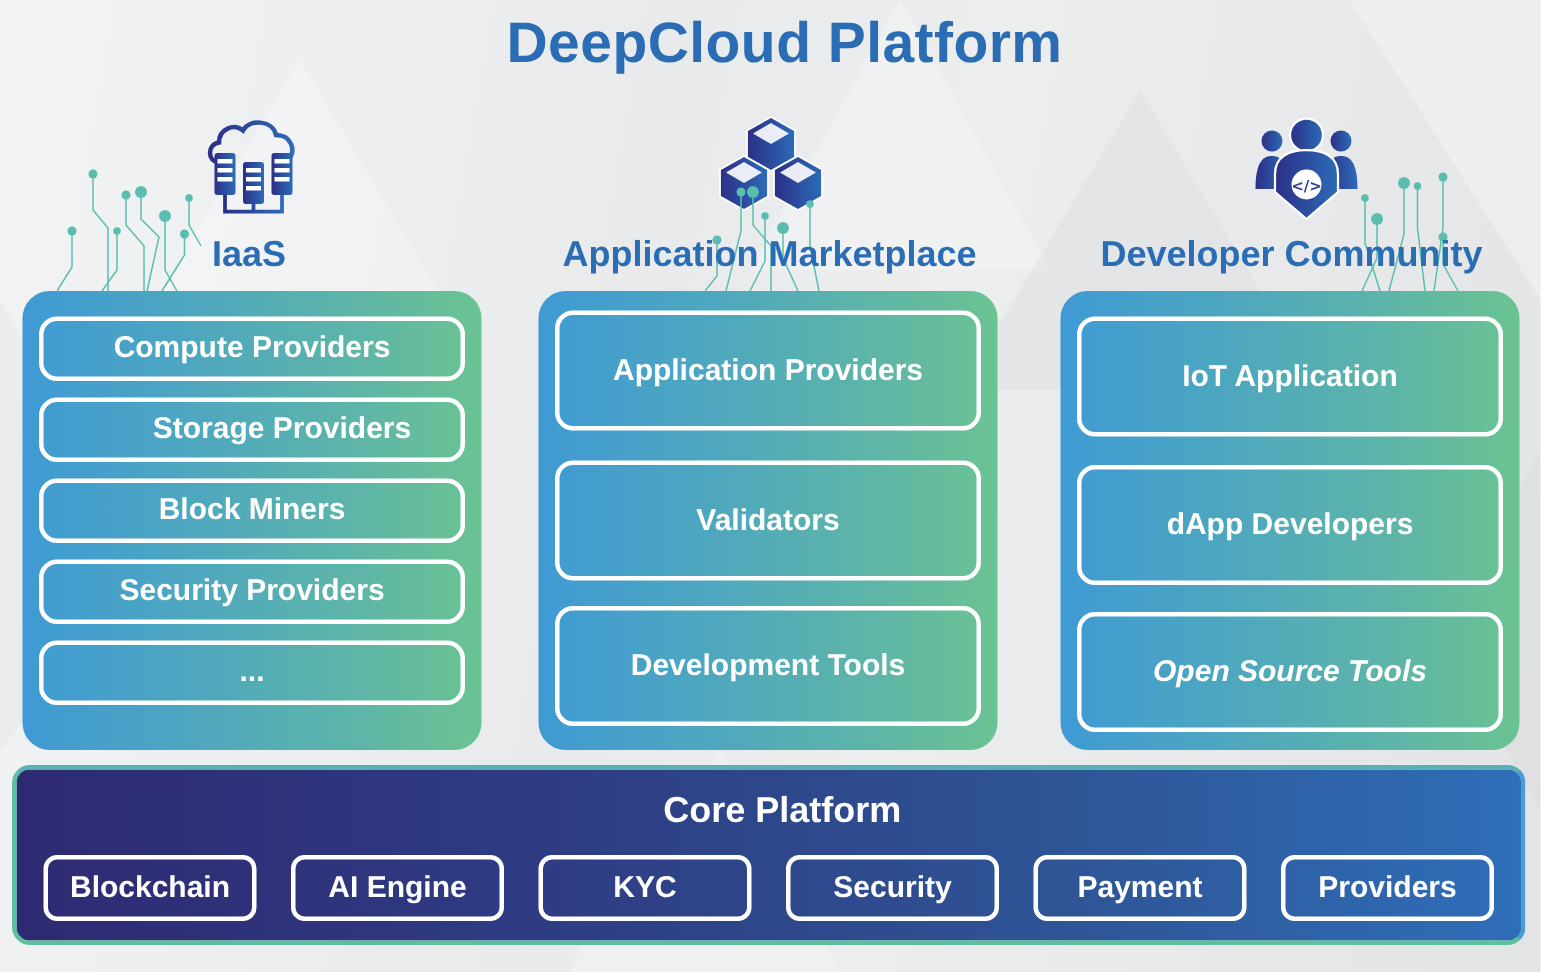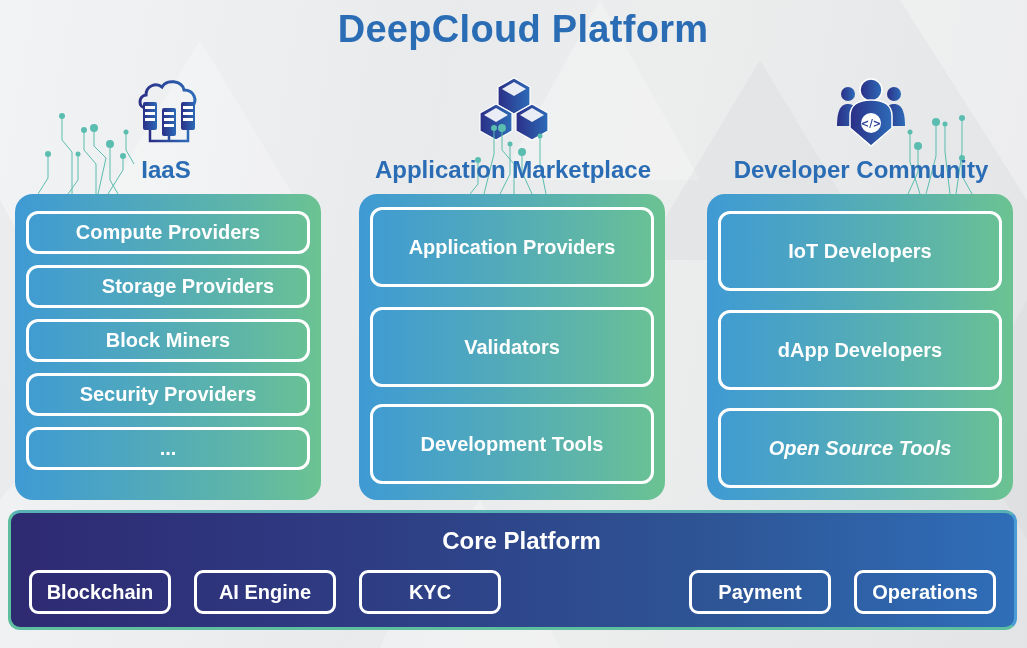--- a/index.html
+++ b/index.html
@@ -196,25 +196,26 @@
   <div class="item" style="top:233px;height:43px;">...</div>
 </div>
 
 <div class="panel" style="left:359px;">
   <div class="item" style="top:13px;height:80px;">Application Providers</div>
   <div class="item" style="top:113px;height:80px;">Validators</div>
   <div class="item" style="top:210px;height:80px;">Development Tools</div>
 </div>
 
 <div class="panel" style="left:707px;">
-  <div class="item" style="top:17px;height:80px;">IoT Developers</div>
+  <div class="item" style="top:17px;height:80px;">IoT Application</div>
   <div class="item" style="top:116px;height:80px;">dApp Developers</div>
   <div class="item" style="top:214px;height:80px;font-style:italic;">Open Source Tools</div>
 </div>
 
 <div class="core">
   <div class="core-title">Core Platform</div>
   <div class="chip" style="left:18px;">Blockchain</div>
   <div class="chip" style="left:183px;">AI Engine</div>
   <div class="chip" style="left:348px;">KYC</div>
+  <div class="chip" style="left:513px;">Security</div>
   <div class="chip" style="left:678px;">Payment</div>
-  <div class="chip" style="left:843px;">Operations</div>
+  <div class="chip" style="left:843px;">Providers</div>
 </div>
 
 </body></html>

